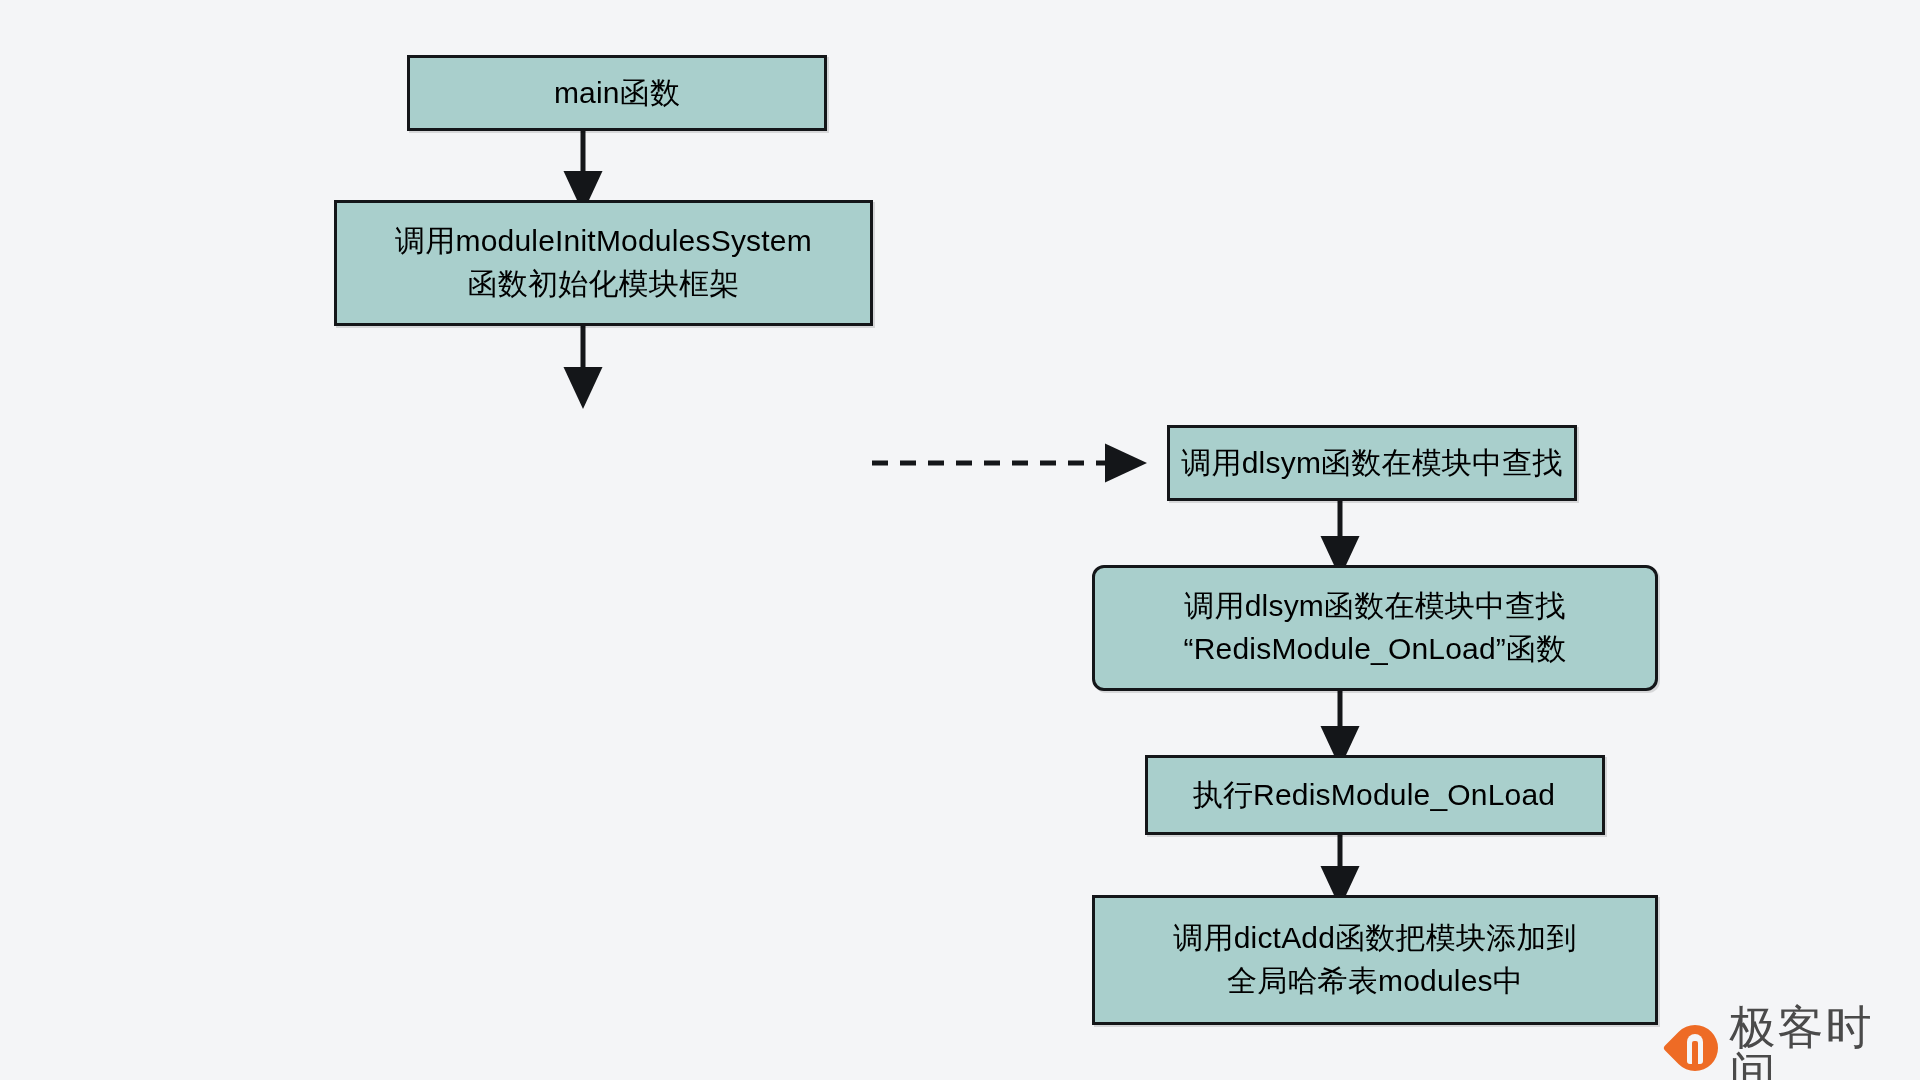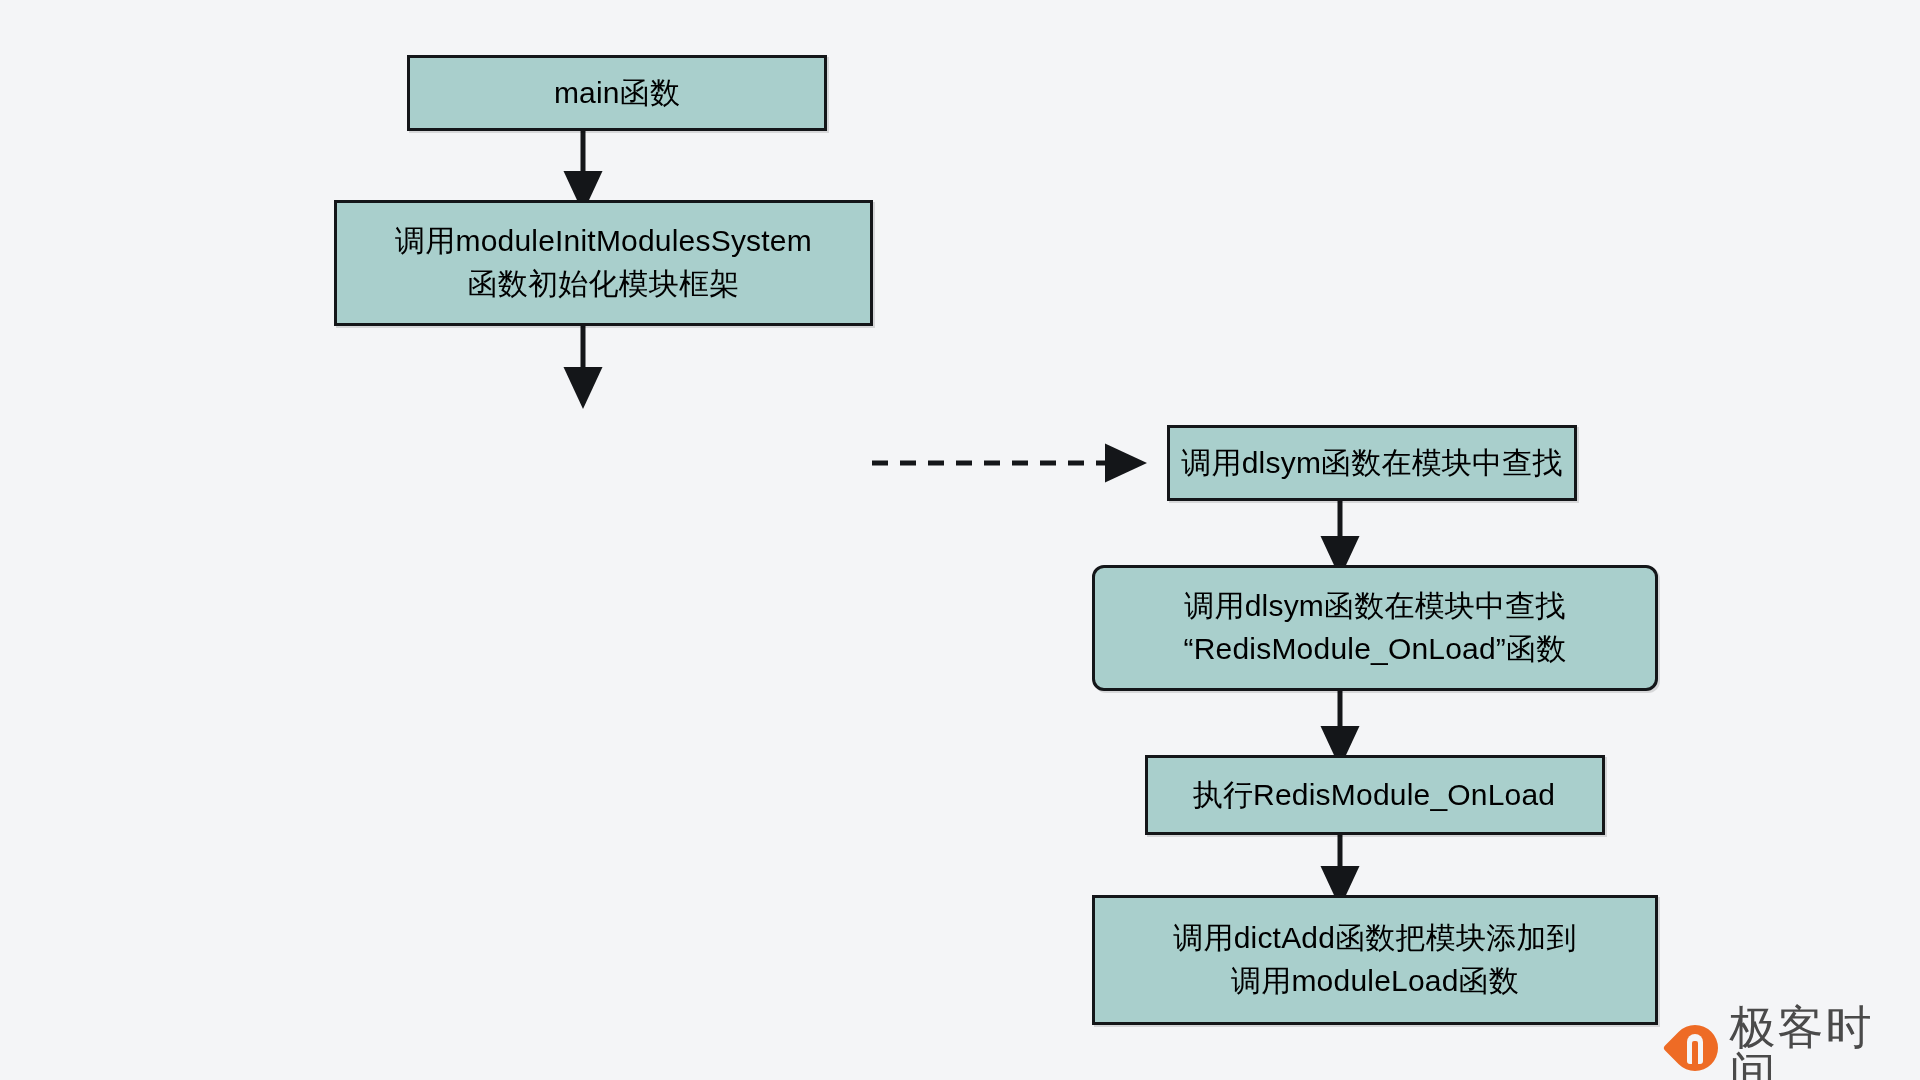--- a/index.html
+++ b/index.html
@@ -129,21 +129,21 @@
 
 
   <div class="node" id="node-module-load">调用dlsym函数在模块中查找</div>
 
   <div class="node" id="node-dlsym">调用dlsym函数在模块中查找
 “RedisModule_OnLoad”函数</div>
 
   <div class="node" id="node-onload-exec">执行RedisModule_OnLoad</div>
 
   <div class="node" id="node-dict-add">调用dictAdd函数把模块添加到
-调用moduleLoad函数</div>
+全局哈希表modules中</div>
 
   <div id="watermark">
     <span class="mark">
       <span class="drop"></span>
       <span class="inner"></span>
       <span class="stem"></span>
     </span>
     <span class="wm-text">极客时间</span>
   </div>
 

